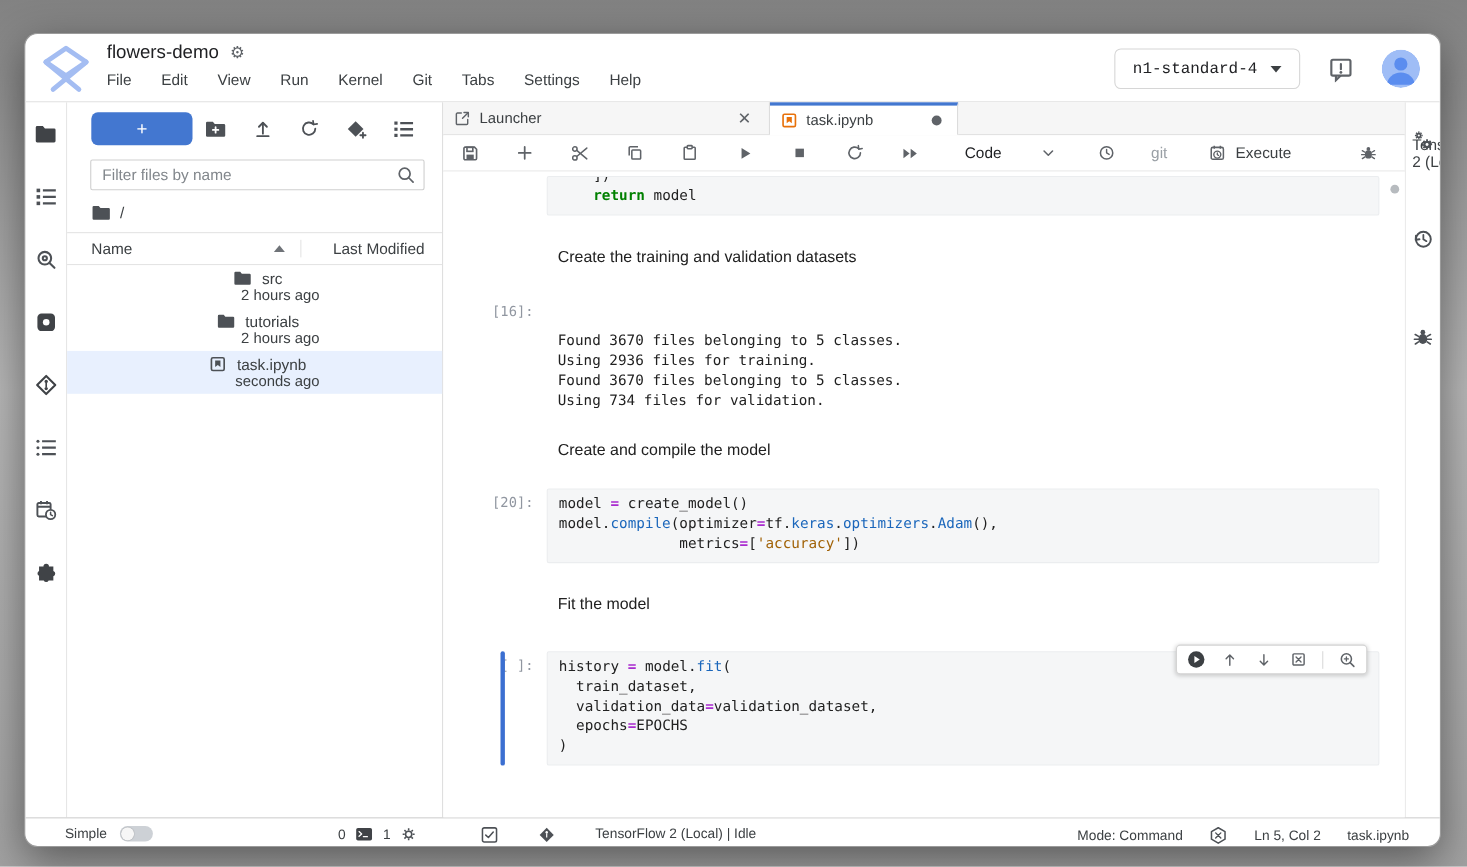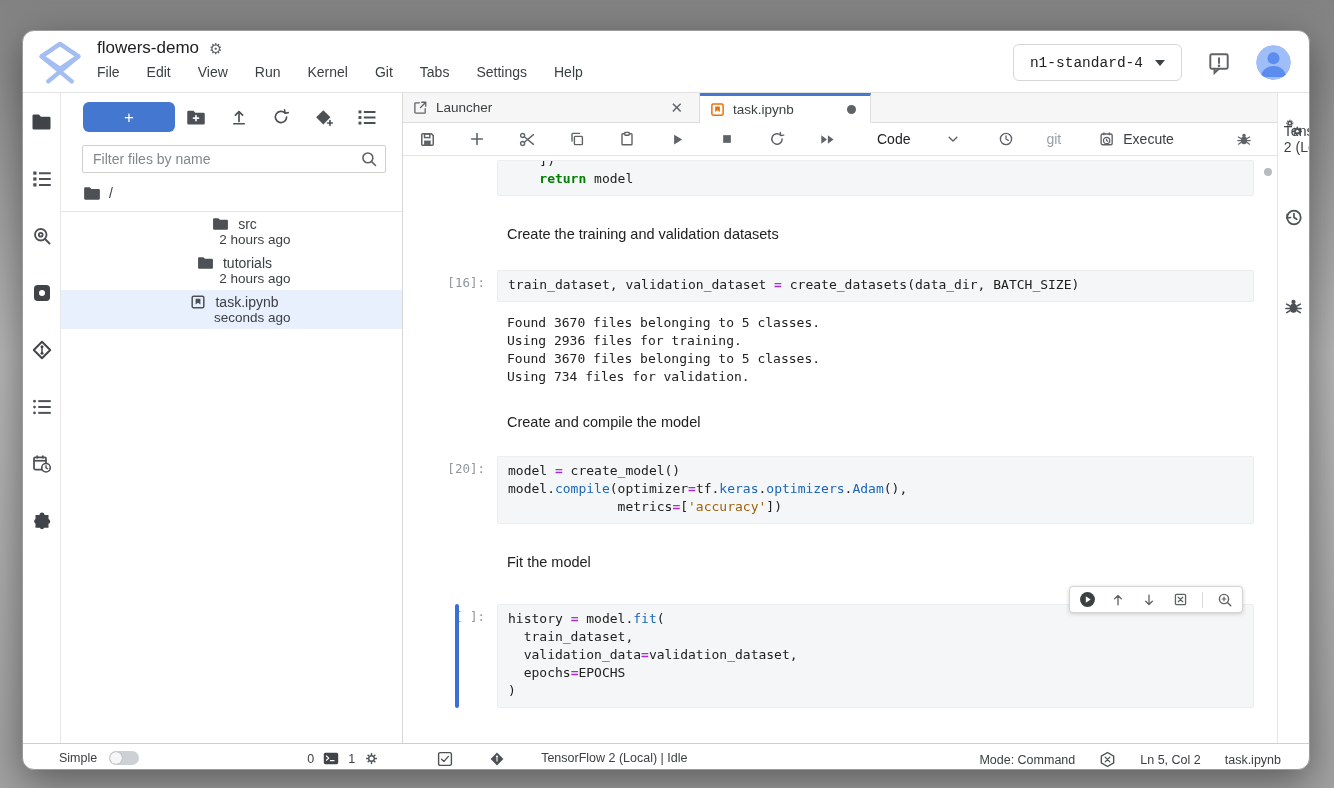--- a/index.html
+++ b/index.html
@@ -304,20 +304,27 @@
           </svg>
         </div>
 
         <div class="breadcrumb">
           <svg width="18" height="15" viewBox="0 0 16 13">
             <path d="M1 2 a1 1 0 0 1 1-1 h4 l1.4 1.6 h6.6 a1 1 0 0 1 1 1 v7.4 a1 1 0 0 1 -1 1 H2 a1 1 0 0 1 -1-1 Z" fill="#4d5156"></path>
           </svg>
           <span>/</span>
         </div>
 
+        <div class="listing-header">
+          <div class="lh-name">
+            <span>Name</span>
+            <span class="sort-caret" style="margin-left:auto"></span>
+          </div>
+          <div class="lh-mod">Last Modified</div>
+        </div>
 
         <div class="file-row">
           <div class="fname">
             <svg width="17" height="14" viewBox="0 0 16 13">
               <path d="M1 2 a1 1 0 0 1 1-1 h4 l1.4 1.6 h6.6 a1 1 0 0 1 1 1 v7.4 a1 1 0 0 1 -1 1 H2 a1 1 0 0 1 -1-1 Z" fill="#4d5156"></path>
             </svg>
             <span>src</span>
           </div>
           <div class="fmod">2 hours ago</div>
         </div>
@@ -473,25 +480,20 @@
                   <div class="cl"><span>    ])</span></div>
                   <div class="cl"><span>    </span><span class="tk-kw">return</span><span> model</span></div>
                 </div>
               </div>
           </div>
 
           <div class="md mt-md1">Create the training and validation datasets</div>
 
           <div class="cell code mt-c16">
             <div class="prompt">[16]:</div>
-            <div class="cbody">
-                <div>
-                  <div class="cl"><span>train_dataset, validation_dataset </span><span class="tk-op">=</span><span> create_datasets(data_dir, BATCH_SIZE)</span></div>
-                </div>
-              </div>
           </div>
 
           <div class="out mt-out">
             <pre>Found 3670 files belonging to 5 classes.
 Using 2936 files for training.
 Found 3670 files belonging to 5 classes.
 Using 734 files for validation.</pre>
           </div>
 
           <div class="md mt-md2">Create and compile the model</div>

